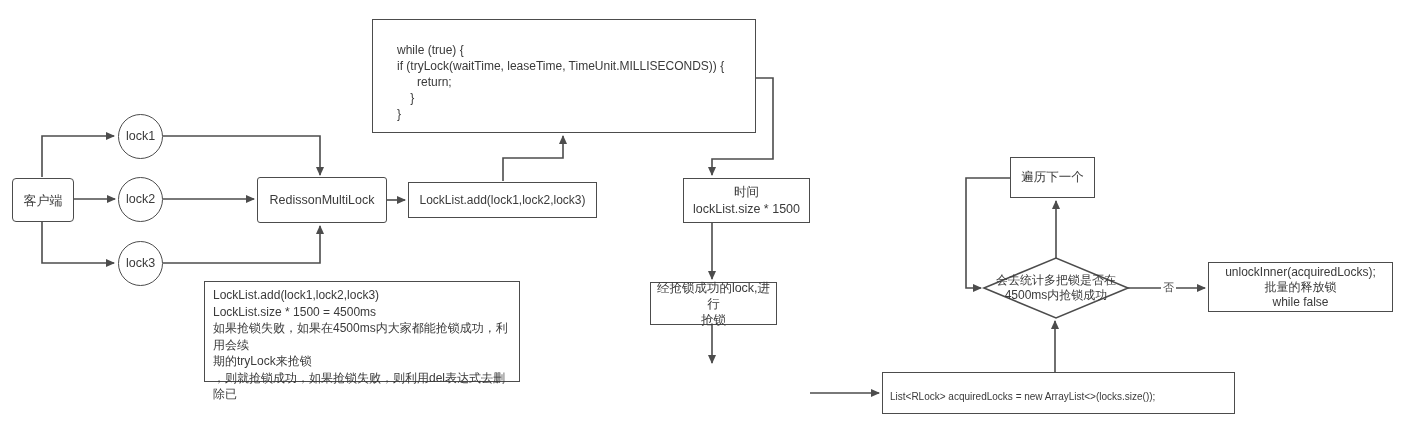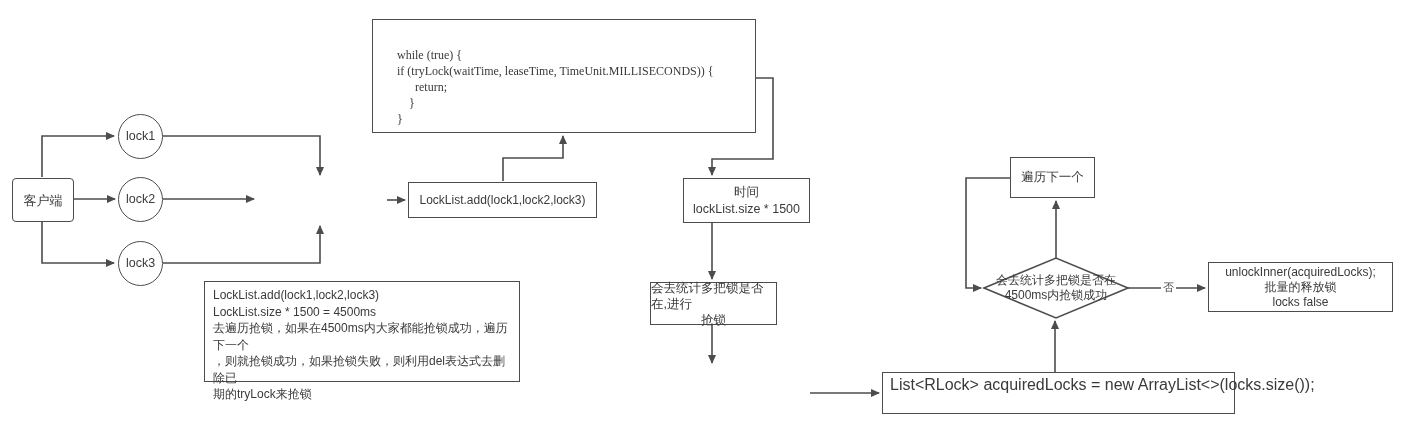--- a/index.html
+++ b/index.html
@@ -12,34 +12,34 @@
     overflow:hidden;
   }
   #wires{position:absolute;left:0;top:0;width:1411px;height:428px;}
   .node{
     position:absolute;
     border:1.5px solid #4c4c4c;
     background:#ffffff;
     box-sizing:border-box;
     display:flex;flex-direction:column;
     align-items:center;justify-content:center;
-    text-align:left;
+    text-align:center;
     font-size:12.5px;line-height:17px;
     color:#3a3a3a;
   }
   .circle{border-radius:50%;}
   .rounded{border-radius:4px;}
   .slightly-rounded{border-radius:3px;}
   .left-align{align-items:flex-start;text-align:left;}
-  .code-box{justify-content:center;align-items:flex-start;text-align:left;font-family:Liberation Serif, serif;}
+  .code-box{justify-content:flex-start;align-items:flex-start;text-align:left;}
   .code-lines{padding:22px 0 0 24px;font-size:12px;line-height:16px;}
   .code-lines div{white-space:pre;}
   .note-lines{padding:5px 8px;font-size:12px;line-height:16.5px;}
   .note-lines div{white-space:pre-wrap;}
-  .list-lines{padding:3px 7px;font-size:16px;line-height:17px;}
+  .list-lines{padding:3px 7px;font-size:10px;line-height:17px;margin-top:12px;}
   .list-lines div{white-space:pre;}
   .diamond-label{
     position:absolute;
     display:flex;flex-direction:column;align-items:center;justify-content:center;
     text-align:right;font-size:12px;line-height:15px;color:#3a3a3a;
   }
   .edge-label{
     position:absolute;
     font-size:11px;line-height:12px;
     background:#ffffff;padding:0 2px;color:#4a4a4a;
@@ -98,20 +98,23 @@
   <div class="node circle" style="left:118px;top:114px;width:45px;height:45px;">
     <div>lock1</div>
   </div>
   <div class="node circle" style="left:118px;top:177px;width:45px;height:45px;">
     <div>lock2</div>
   </div>
   <div class="node circle" style="left:118px;top:241px;width:45px;height:45px;">
     <div>lock3</div>
   </div>
 
+  <div class="node slightly-rounded" style="left:257px;top:177px;width:130px;height:46px;">
+    <div>RedissonMultiLock</div>
+  </div>
 
   <div class="node" style="left:408px;top:182px;width:189px;height:36px;font-size:12px;">
     <div>LockList.add(lock1,lock2,lock3)</div>
   </div>
 
   <div class="node code-box" style="left:372px;top:19px;width:384px;height:114px;">
     <div class="code-lines">
       <div>while (true) {</div>
       <div>if (tryLock(waitTime, leaseTime, TimeUnit.MILLISECONDS)) {</div>
       <div>      return;</div>
@@ -119,21 +122,21 @@
       <div>}</div>
     </div>
   </div>
 
   <div class="node" style="left:650px;top:178px;width:127px;height:45px;font-size:12.5px;margin-left:33px;">
     <div>时间</div>
     <div>lockList.size * 1500</div>
   </div>
 
   <div class="node" style="left:650px;top:282px;width:127px;height:43px;font-size:12.5px;line-height:16px;">
-    <div>会去统计多把锁是否在,进行</div>
+    <div>经抢锁成功的lock,进行</div>
     <div>抢锁</div>
   </div>
 
 
   <div class="node left-align" style="left:882px;top:372px;width:353px;height:42px;justify-content:flex-start;">
     <div class="list-lines">
       <div>List&lt;RLock&gt; acquiredLocks = new ArrayList&lt;&gt;(locks.size());</div>
     </div>
   </div>
 
@@ -144,26 +147,26 @@
 
   <div class="node" style="left:1010px;top:157px;width:85px;height:41px;font-size:12.5px;">
     <div>遍历下一个</div>
   </div>
 
   <div class="edge-label" style="left:1161px;top:281px;">否</div>
 
   <div class="node small-gap" style="left:1208px;top:262px;width:185px;height:50px;">
     <div>unlockInner(acquiredLocks);</div>
     <div>批量的释放锁</div>
-    <div>locks false</div>
+    <div>while false</div>
   </div>
 
   <div class="node left-align" style="left:204px;top:281px;width:316px;height:101px;justify-content:flex-start;">
     <div class="note-lines">
       <div>LockList.add(lock1,lock2,lock3)</div>
       <div>LockList.size * 1500 = 4500ms</div>
-      <div>去遍历抢锁，如果在4500ms内大家都能抢锁成功，遍历下一个</div>
+      <div>如果抢锁失败，如果在4500ms内大家都能抢锁成功，利用会续</div>
+      <div>期的tryLock来抢锁</div>
       <div>，则就抢锁成功，如果抢锁失败，则利用del表达式去删除已</div>
-      <div>期的tryLock来抢锁</div>
     </div>
   </div>
 
 </div>
 
 </body></html>

